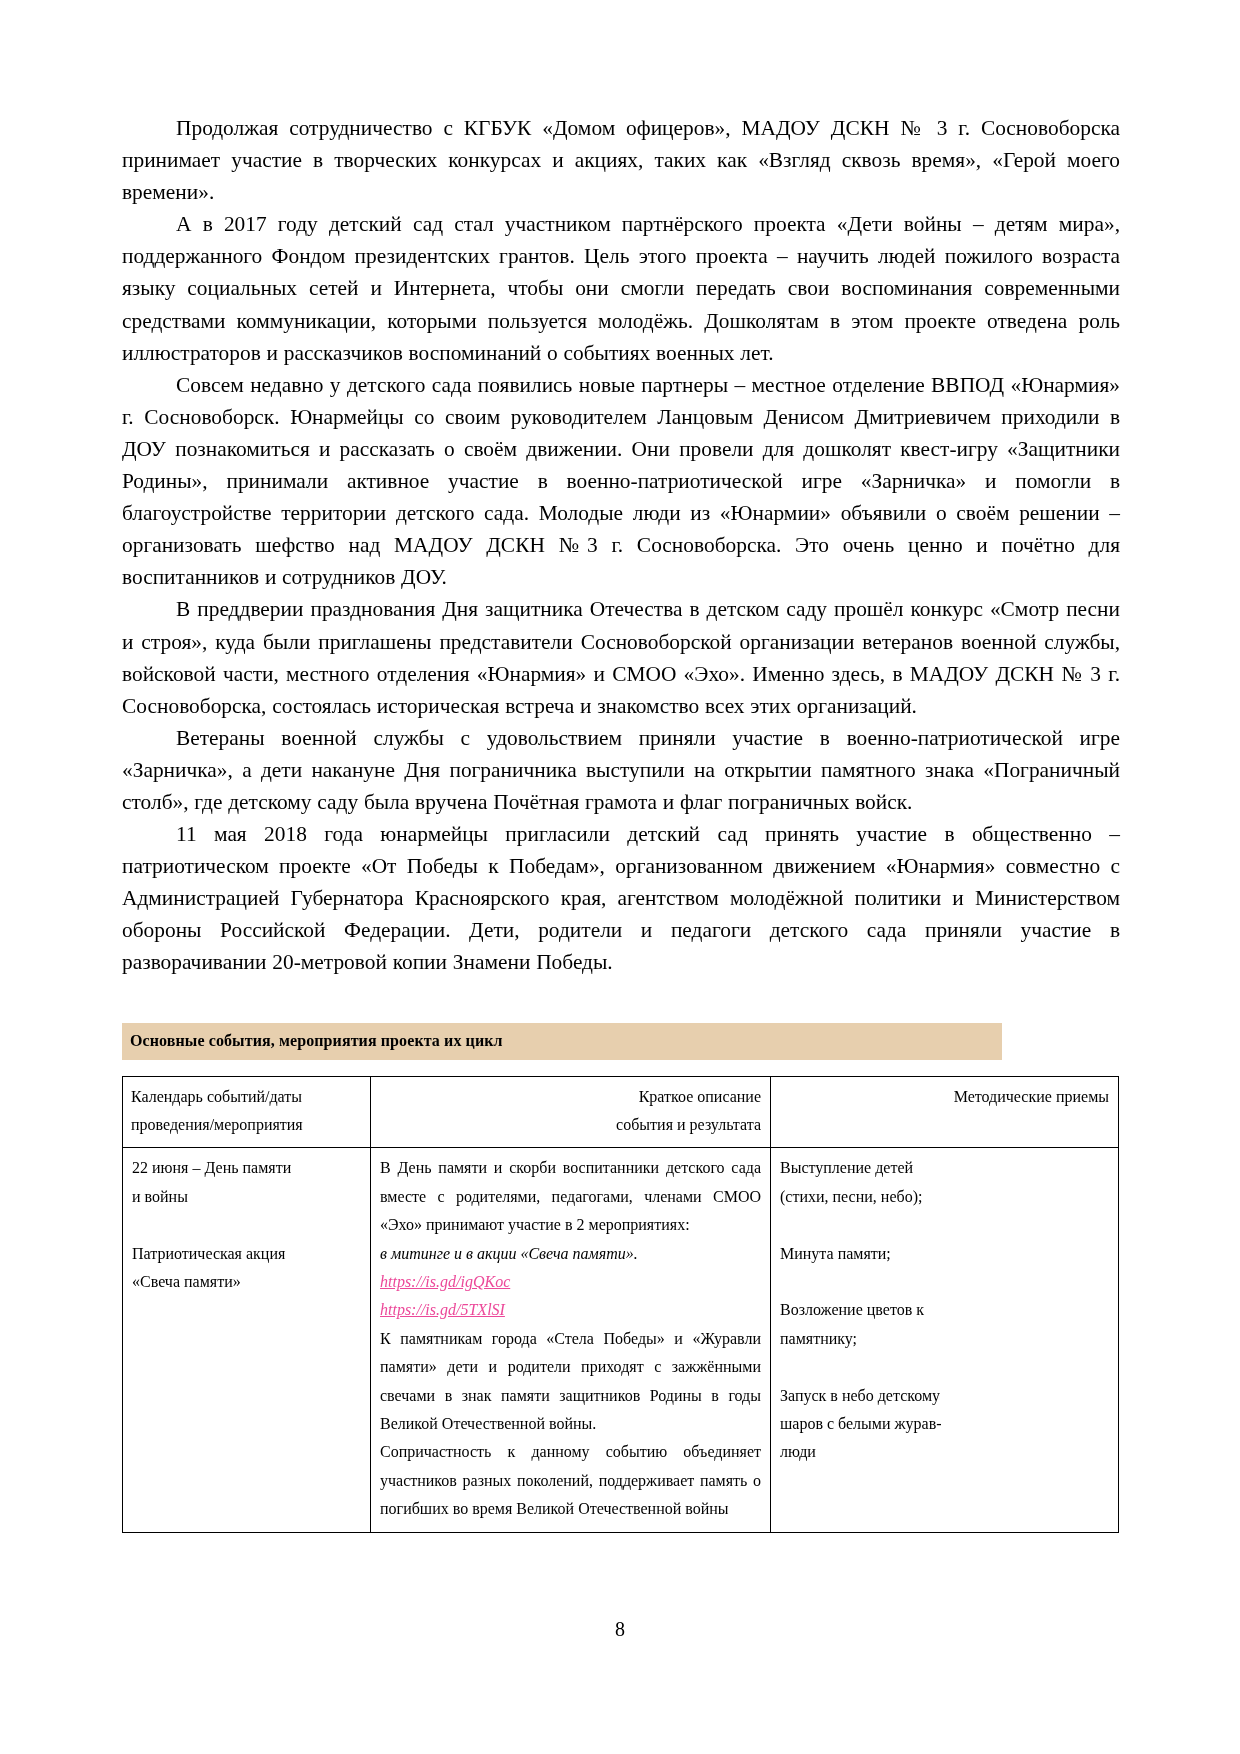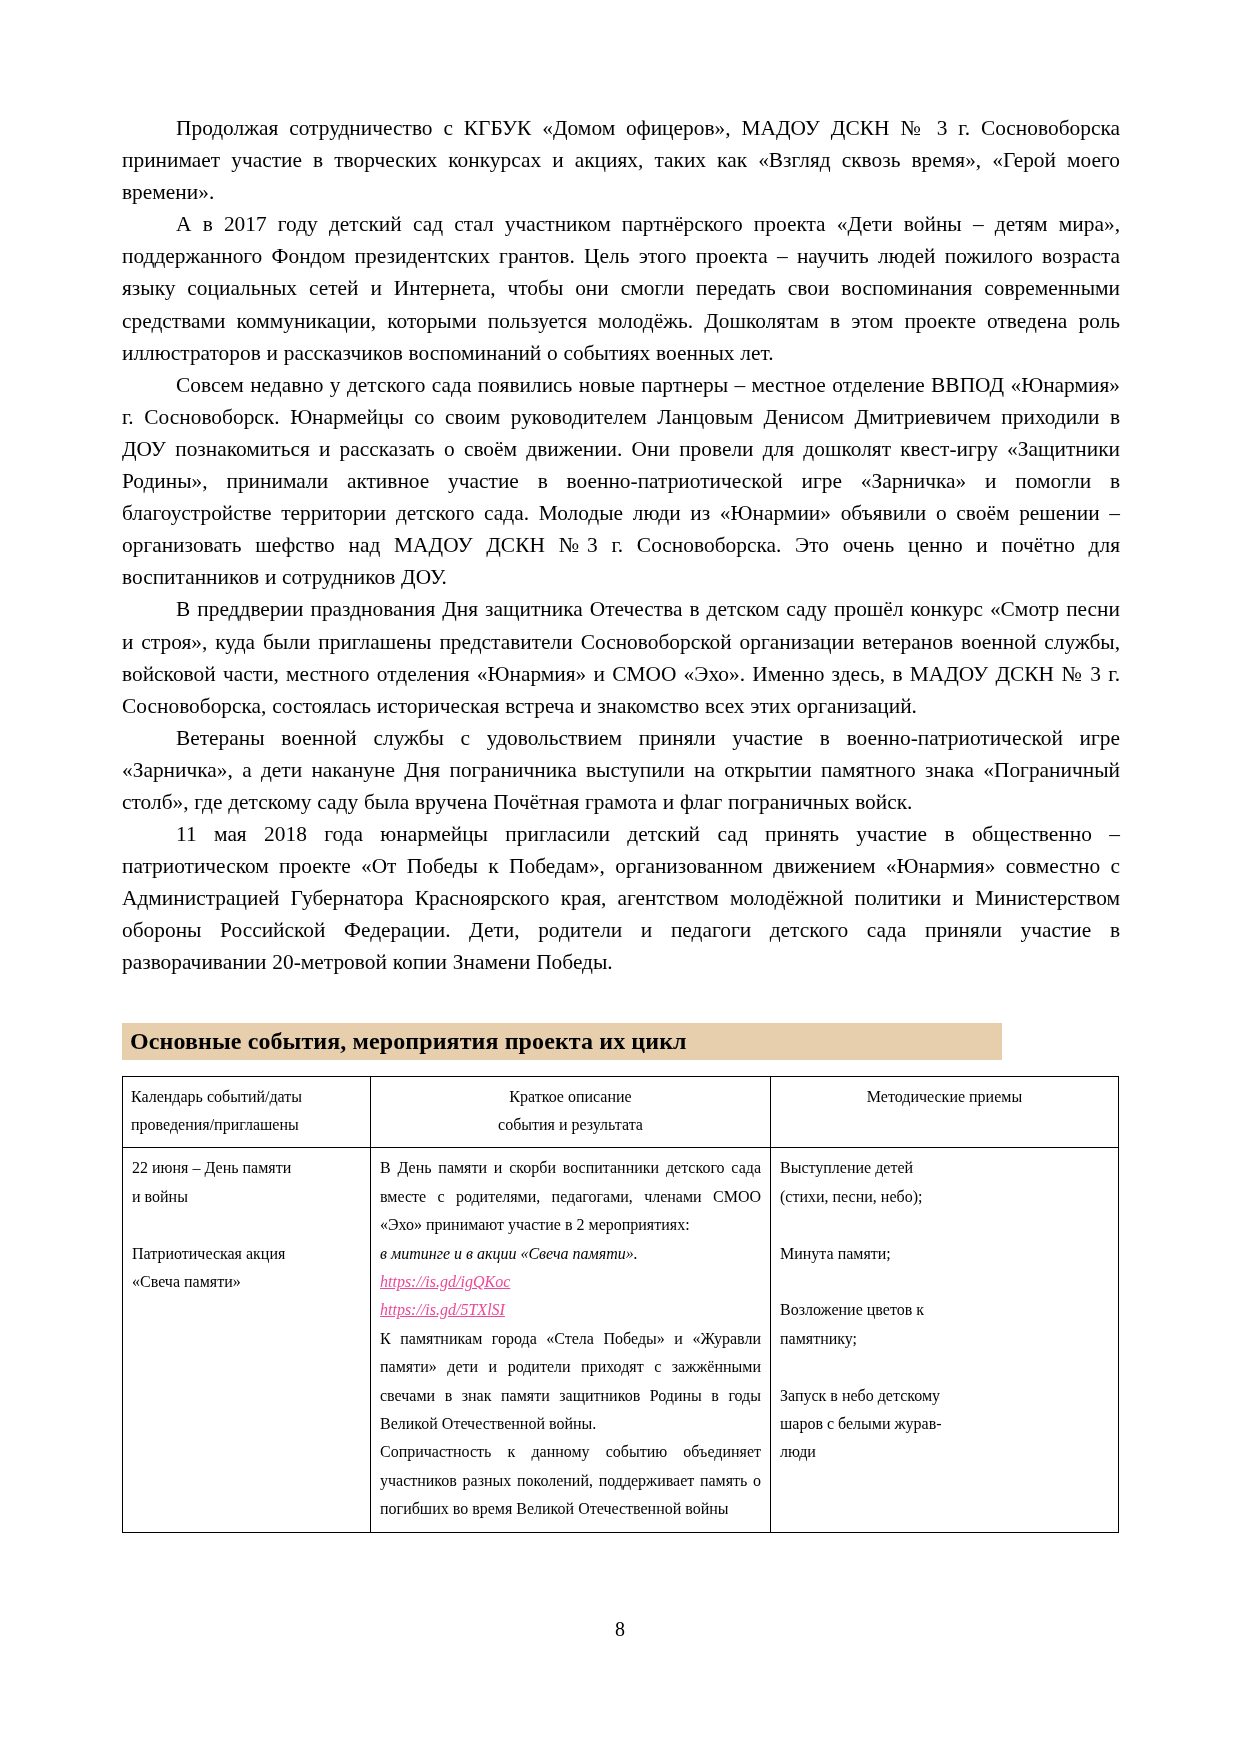--- a/index.html
+++ b/index.html
@@ -33,40 +33,40 @@
   }
   .section-banner {
     margin-top: 44px;
     background: #e7cfae;
     padding: 5px 8px 6px 8px;
     width: 880px;
     box-sizing: border-box;
   }
   .section-banner .banner-text {
     font-weight: bold;
-    font-size: 24px;
+    font-size: 16px;
     line-height: 26px;
     letter-spacing: 0.1px;
   }
   table.events {
     margin-top: 16px;
     border-collapse: collapse;
     width: 996px;
     table-layout: fixed;
   }
   table.events td, table.events th {
     border: 1.3px solid #000000;
     vertical-align: top;
     padding: 6px 9px 8px 9px;
     font-size: 16px;
     line-height: 28.4px;
     font-weight: normal;
   }
   table.events thead th {
-    text-align: center;
+    text-align: right;
   }
   table.events thead th.col-1 {
     text-align: left;
     padding-left: 8px;
   }
   col.c1 { width: 248px; }
   col.c2 { width: 400px; }
   col.c3 { width: 348px; }
 
   .cell-lines > div {
@@ -117,21 +117,21 @@
   <table class="events">
     <colgroup>
       <col class="c1">
       <col class="c2">
       <col class="c3">
     </colgroup>
     <thead>
       <tr>
         <th class="col-1">
           <span class="hdr-line">Календарь событий/даты</span>
-          <span class="hdr-line">проведения/приглашены</span>
+          <span class="hdr-line">проведения/мероприятия</span>
         </th>
         <th>
           <span class="hdr-line">Краткое описание</span>
           <span class="hdr-line">события и результата</span>
         </th>
         <th>
           <span class="hdr-line">Методические приемы</span>
         </th>
       </tr>
     </thead>

